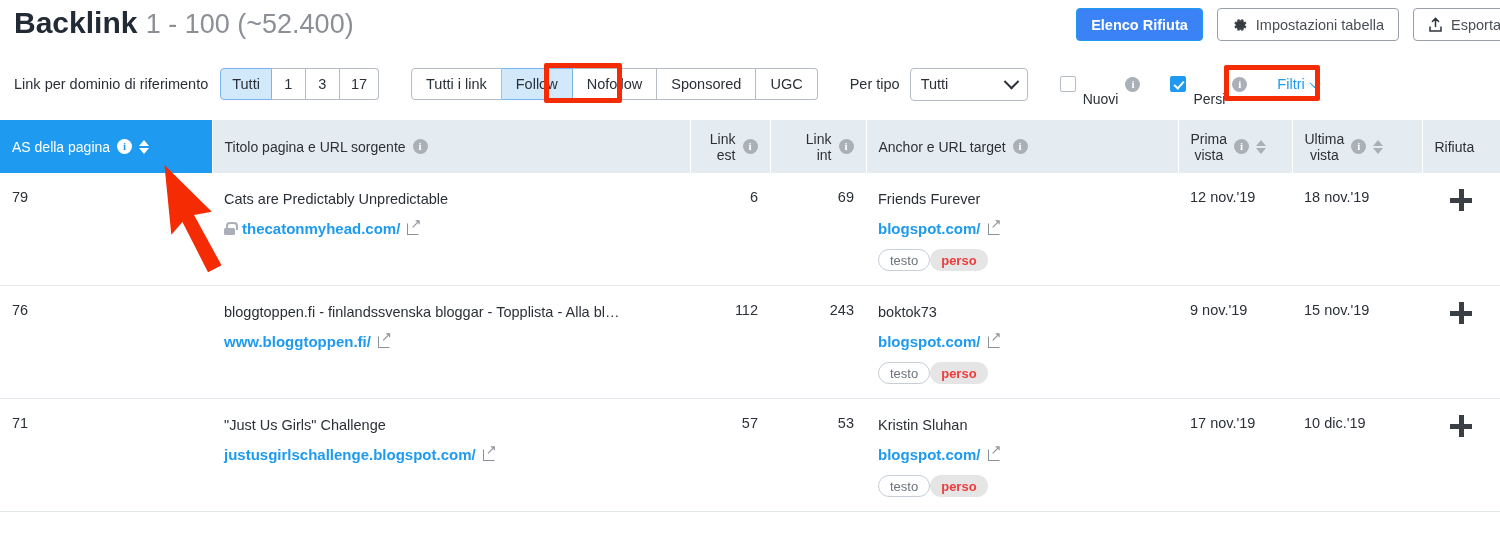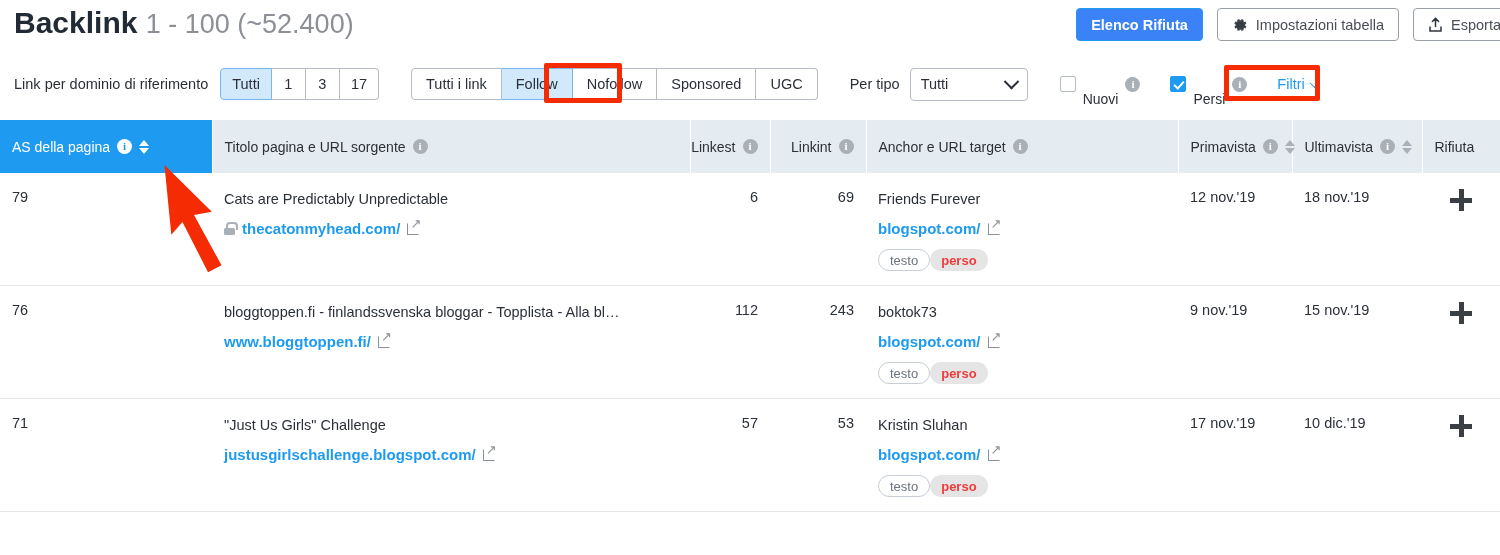--- a/index.html
+++ b/index.html
@@ -105,21 +105,21 @@
   table.bl { position: absolute; top: 120px; left: 0; width: 1500px; border-collapse: collapse; table-layout: fixed; }
   table.bl th {
     background: #e5ecf1; height: 53px; vertical-align: middle;
     font-weight: normal; font-size: 14px; color: #2b3038;
     border-right: 1px solid #fff; padding: 0 12px;
   }
   table.bl th.as-col { background: #1e9bf0; color: #fff; }
   .th-inner { display: flex; align-items: center; gap: 7px; }
   .th-inner.right { justify-content: flex-end; }
   .th-inner.left { justify-content: flex-start; }
-  .th-two { display:flex; flex-direction: row; line-height: 16px; }
+  .th-two { display:flex; flex-direction: column; line-height: 16px; }
   .th-two.right { align-items: flex-end; }
 
   .sorter { display: inline-flex; flex-direction: column; gap: 2px; flex: 0 0 auto; }
   .sorter i { display:block; width:0; height:0; border-left: 5px solid transparent; border-right: 5px solid transparent; }
   .sorter i.up { border-bottom: 6px solid #a9b0b8; }
   .sorter i.dn { border-top: 6px solid #a9b0b8; }
   .sorter.white i.up { border-bottom-color: #fff; }
   .sorter.white i.dn { border-top-color: #fff; }
 
   table.bl td {

